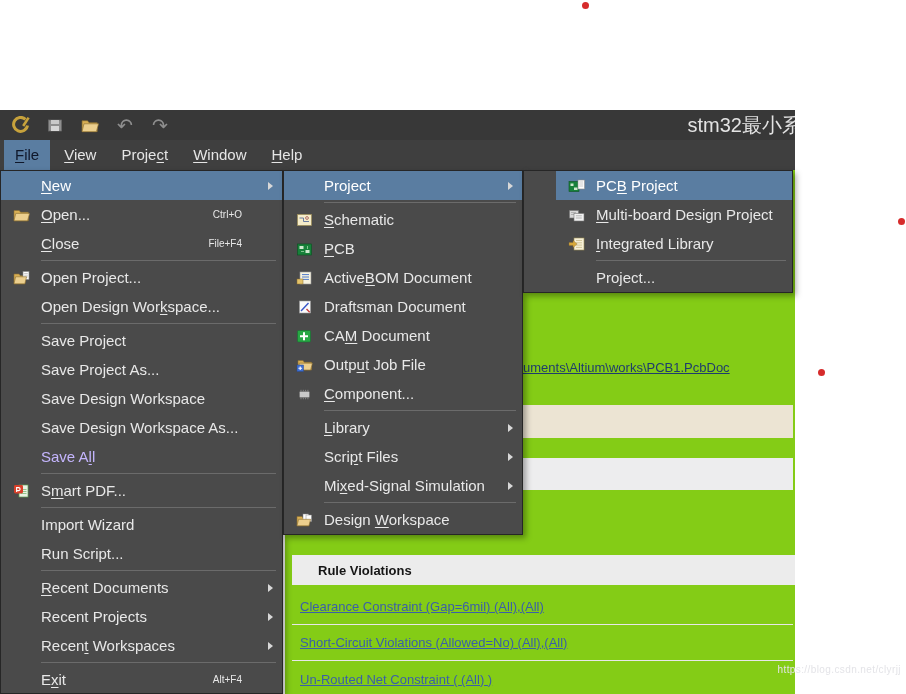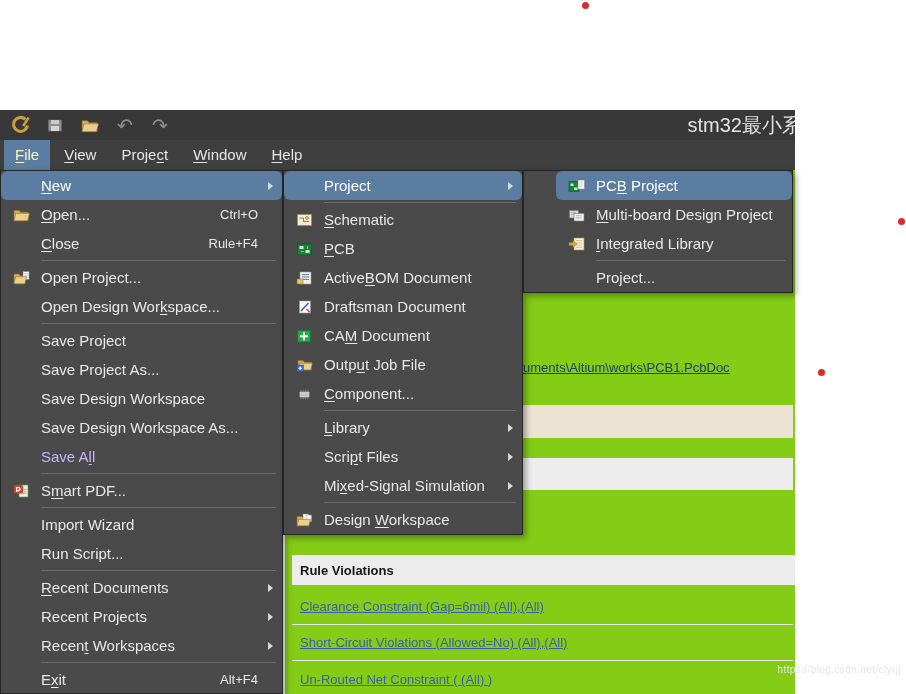--- a/index.html
+++ b/index.html
@@ -10,49 +10,49 @@
   .toolbar { position:absolute; left:0; top:110px; width:795px; height:30px; background:#383838;
              display:flex; align-items:center; gap:13px; padding-left:9px; overflow:hidden; }
   .tb-btn { display:flex; align-items:center; justify-content:center; width:22px; height:24px; }
   .glyph-arrow { font-size:19px; color:#8e8e8e; line-height:1; font-family:"DejaVu Sans", sans-serif; }
   .win-title { position:absolute; right:-7px; top:0; height:30px; line-height:30px;
                color:#e3e3e3; font-size:20px; white-space:nowrap; }
 
   .menubar { position:absolute; left:0; top:140px; width:795px; height:30px; background:#3f3f3f;
              display:flex; align-items:stretch; padding-left:4px; }
   .mb-item { height:30px; line-height:30px; padding:0 11px; margin-right:3px; color:#e5e5e5; font-size:15px; cursor:default; }
-  .mb-item.active { background:#5a7da1; color:#fef9c3; }
+  .mb-item.active { background:#5a7da1; color:#0f172a; }
 
   
   .docarea { position:absolute; left:285px; top:170px; width:510px; height:524px; background:#84cc16; overflow:hidden; }
   .path-link { position:absolute; left:238px; top:190px; font-size:13px; color:#1f3c6d;
                text-decoration:underline; white-space:nowrap; }
   .bar-beige { position:absolute; left:7px; top:235px; width:501px; height:33px; background:#ece4d3; }
   .bar-gray  { position:absolute; left:7px; top:288px; width:501px; height:32px; background:#ededee; }
   .rv-header { position:absolute; left:7px; top:385px; width:554px; height:30px; background:#ececec;
-               display:flex; align-items:center; padding-left:8px; font-weight:bold; font-size:13px; color:#151515; }
+               display:flex; align-items:center; padding-left:26px; font-weight:bold; font-size:13px; color:#151515; }
   .rv-rows { position:absolute; left:7px; top:419px; width:501px; }
   .rv-row { height:36px; display:flex; align-items:center; padding-left:8px; border-bottom:1px solid #e7e7e7; }
   .rv-row:last-child { border-bottom:none; }
   .rv-link { font-size:13px; color:#3a5fa9; text-decoration:underline; white-space:nowrap; cursor:pointer; }
 
   
   .menu { position:absolute; background:#4a4a4a; border:1px solid #262626;
           box-shadow:3px 3px 6px rgba(0,0,0,0.35); overflow:hidden; }
   .menu-file    { left:0;     top:170px; width:283px; height:524px; }
   .menu-project { left:283px; top:170px; width:240px; }
   .menu-newproj { left:523px; top:170px; width:270px;padding-left:32px; }
 
   .mi { height:29px; display:flex; align-items:center; padding:0 12px 0 8px; position:relative;
-        color:#e8e8e8; font-size:15px; cursor:default; white-space:nowrap;border-radius:6px; }
+        color:#e8e8e8; font-size:15px; cursor:default; white-space:nowrap; }
   .mi.active { background:#5a7da1; color:#ffffff; }
   .mi.disabled { color:#c4b5fd; }
   .mi-icon { width:24px; flex:0 0 24px; margin-right:8px; display:flex; align-items:center; justify-content:center; }
   .mi-label { white-space:nowrap; }
-  .mi-shortcut { margin-left:auto; margin-right:12px; font-size:13px; }
+  .mi-shortcut { margin-left:auto; margin-right:28px; font-size:10px; }
   .mi-arrow { position:absolute; right:9px; top:50%; transform:translateY(-50%); width:0; height:0;
               border-top:4px solid transparent; border-bottom:4px solid transparent; border-left:5px solid #d8d8d8; }
   .mi-sep { height:1px; background:#6b6b6b; margin:2px 6px 2px 40px; }
   .accel { text-decoration:underline; text-underline-offset:2px; }
 
   
   .dot { position:absolute; width:7px; height:7px; border-radius:50%; background:#d62b2b; }
   .dot-1 { left:582px; top:2px; }
   .dot-2 { left:898px; top:218px; }
   .dot-3 { left:818px; top:369px; }
@@ -130,21 +130,21 @@
         <path d="M1 2.5h5.2l1.4 1.8H15.3V12.8H1Z" fill="#d9af54" stroke="#8a6d2f" stroke-width="0.6"></path>
         <path d="M2.8 5.4H16.6L14.5 12.8H1Z" fill="#eccf8e" stroke="#8a6d2f" stroke-width="0.6"></path>
       </svg>
     </span>
     <span class="mi-label"><span class="accel">O</span>pen...</span>
     <span class="mi-shortcut">Ctrl+O</span>
   </div>
   <div class="mi">
     <span class="mi-icon"></span>
     <span class="mi-label"><span class="accel">C</span>lose</span>
-    <span class="mi-shortcut">Rule+F4</span>
+    <span class="mi-shortcut">File+F4</span>
   </div>
   <div class="mi-sep"></div>
   <div class="mi">
     <span class="mi-icon">
       <svg width="17" height="14" viewBox="0 0 17 14">
         <path d="M1 3h5l1.3 1.8H12V12.8H1Z" fill="#d9af54" stroke="#8a6d2f" stroke-width="0.6"></path>
         <rect x="10" y="0.5" width="6" height="8" fill="#fdfdfd" stroke="#888888" stroke-width="0.6"></rect>
         <path d="M11.2 2.5h3.6M11.2 4.2h3.6M11.2 5.9h3.6" stroke="#b5b5b5" stroke-width="0.7"></path>
         <path d="M2.6 5.8H13.6L11.8 12.8H1Z" fill="#eccf8e" stroke="#8a6d2f" stroke-width="0.6"></path>
       </svg>

